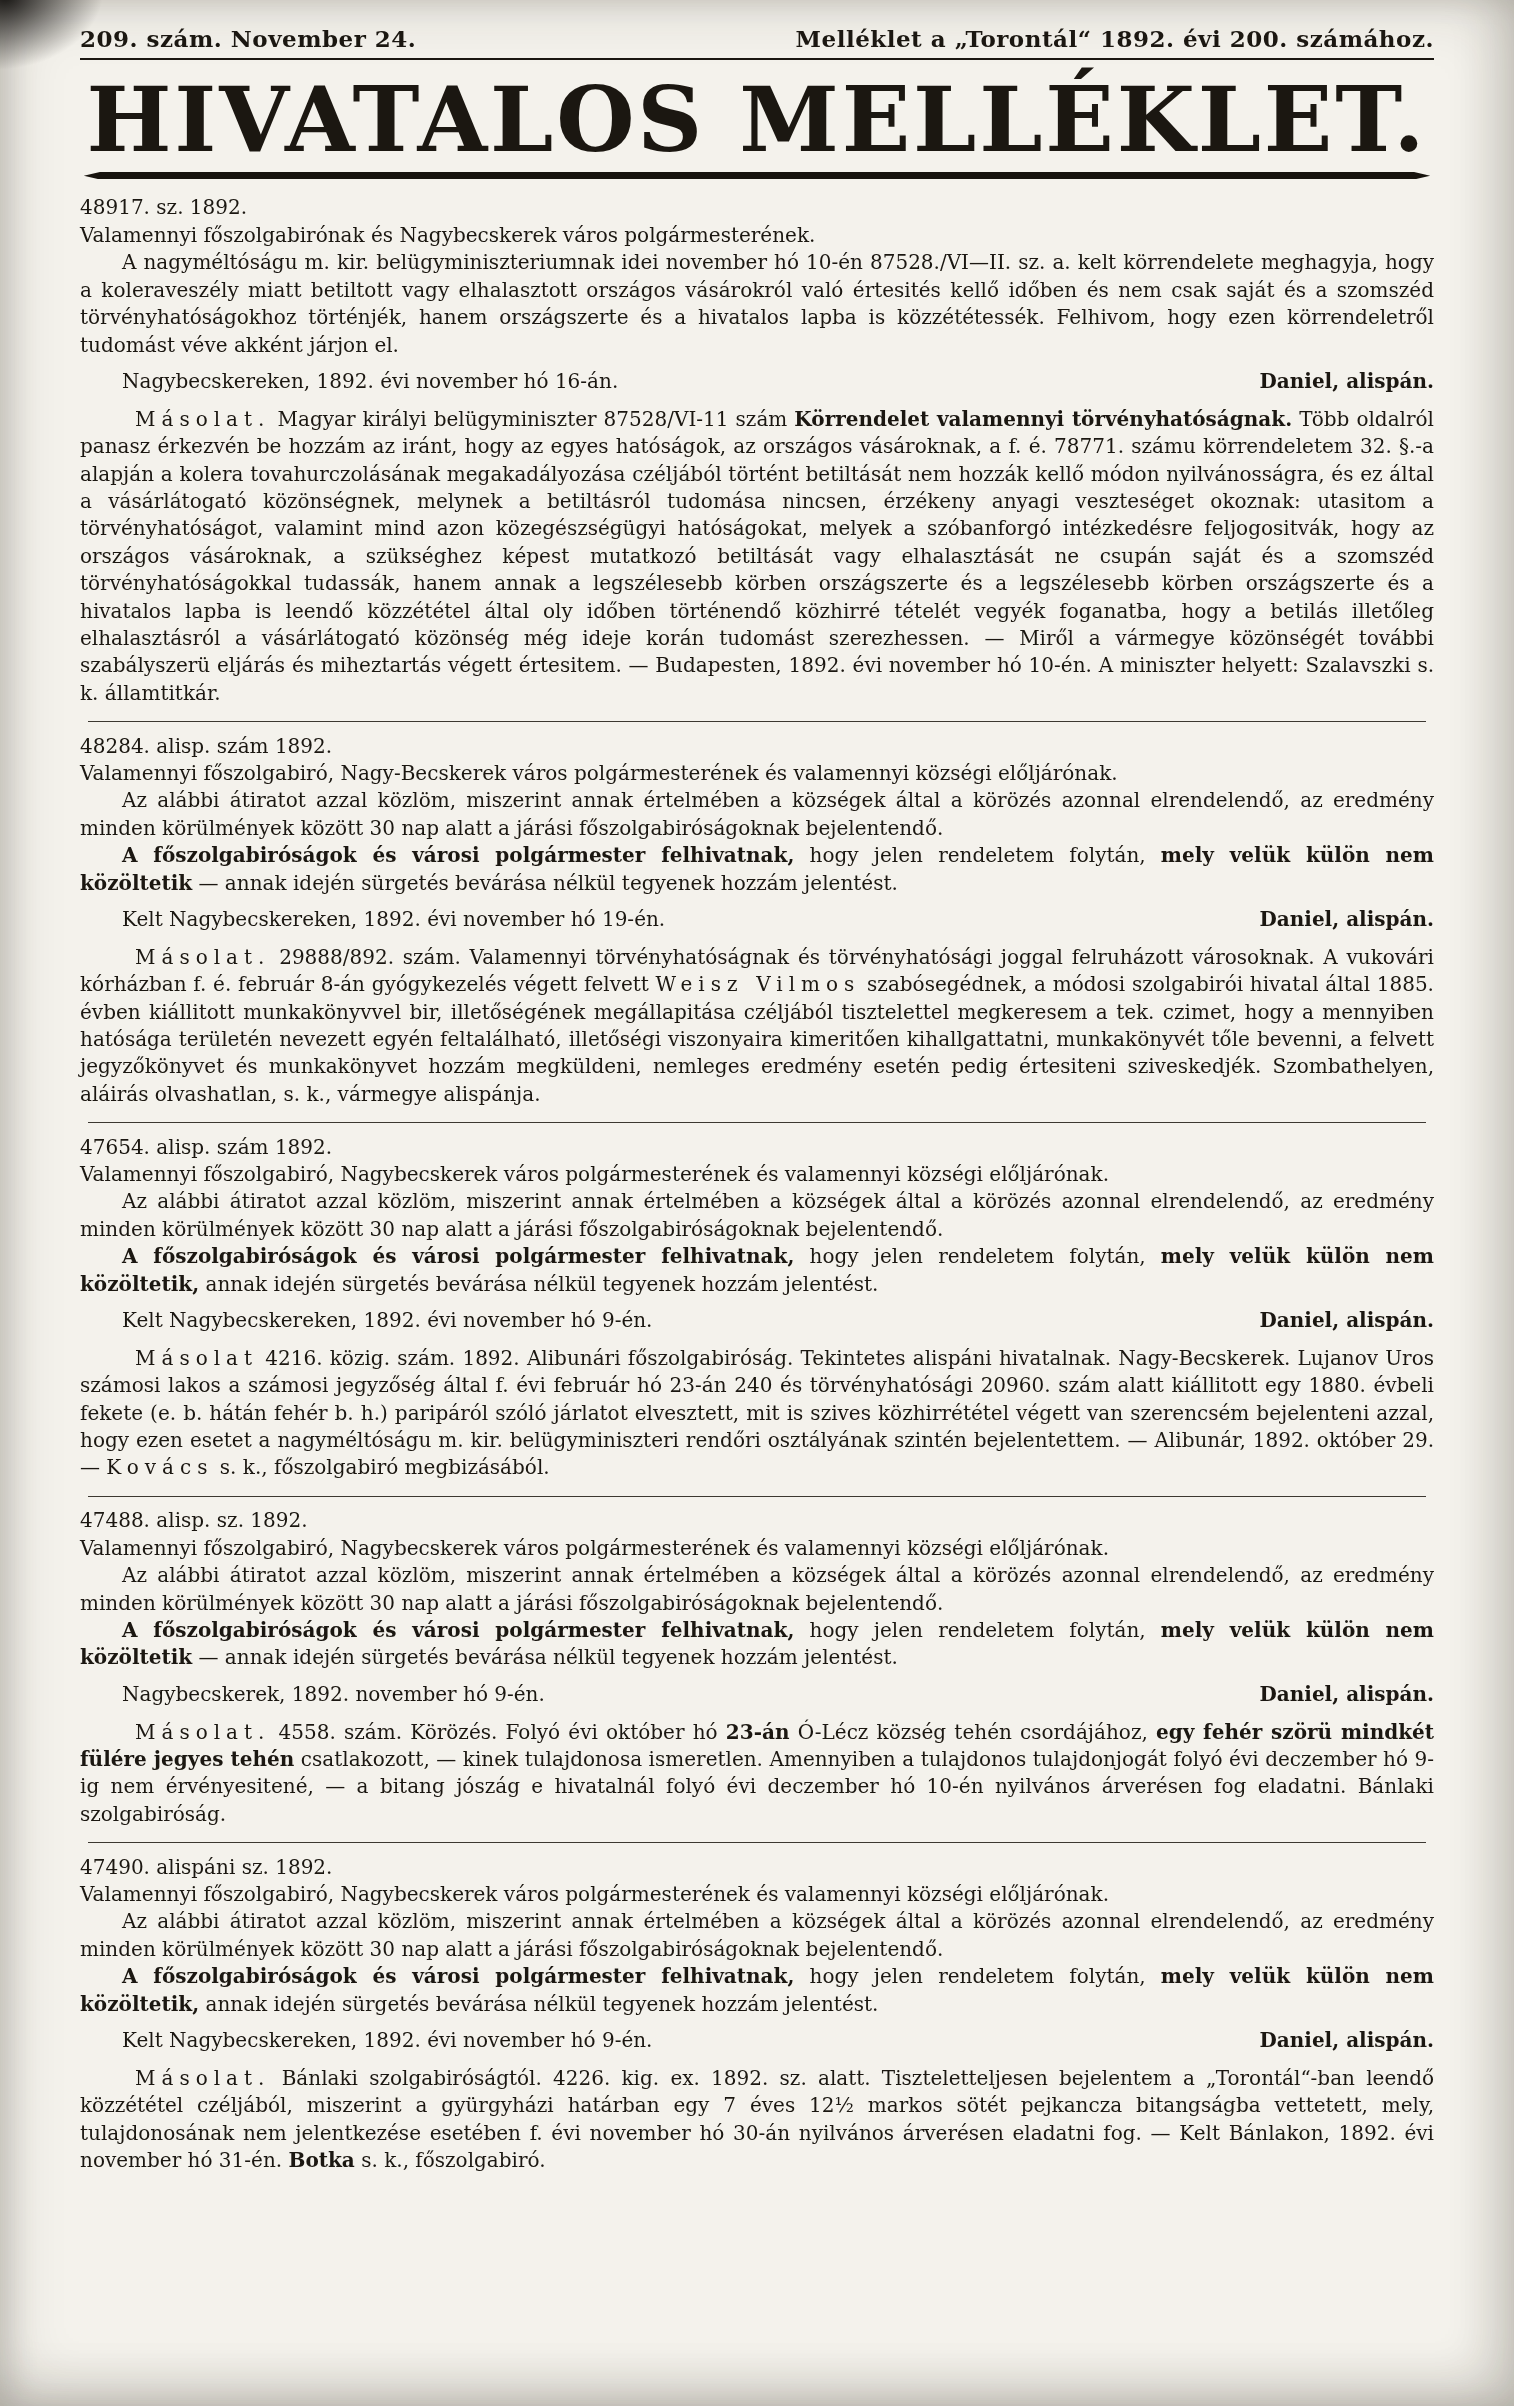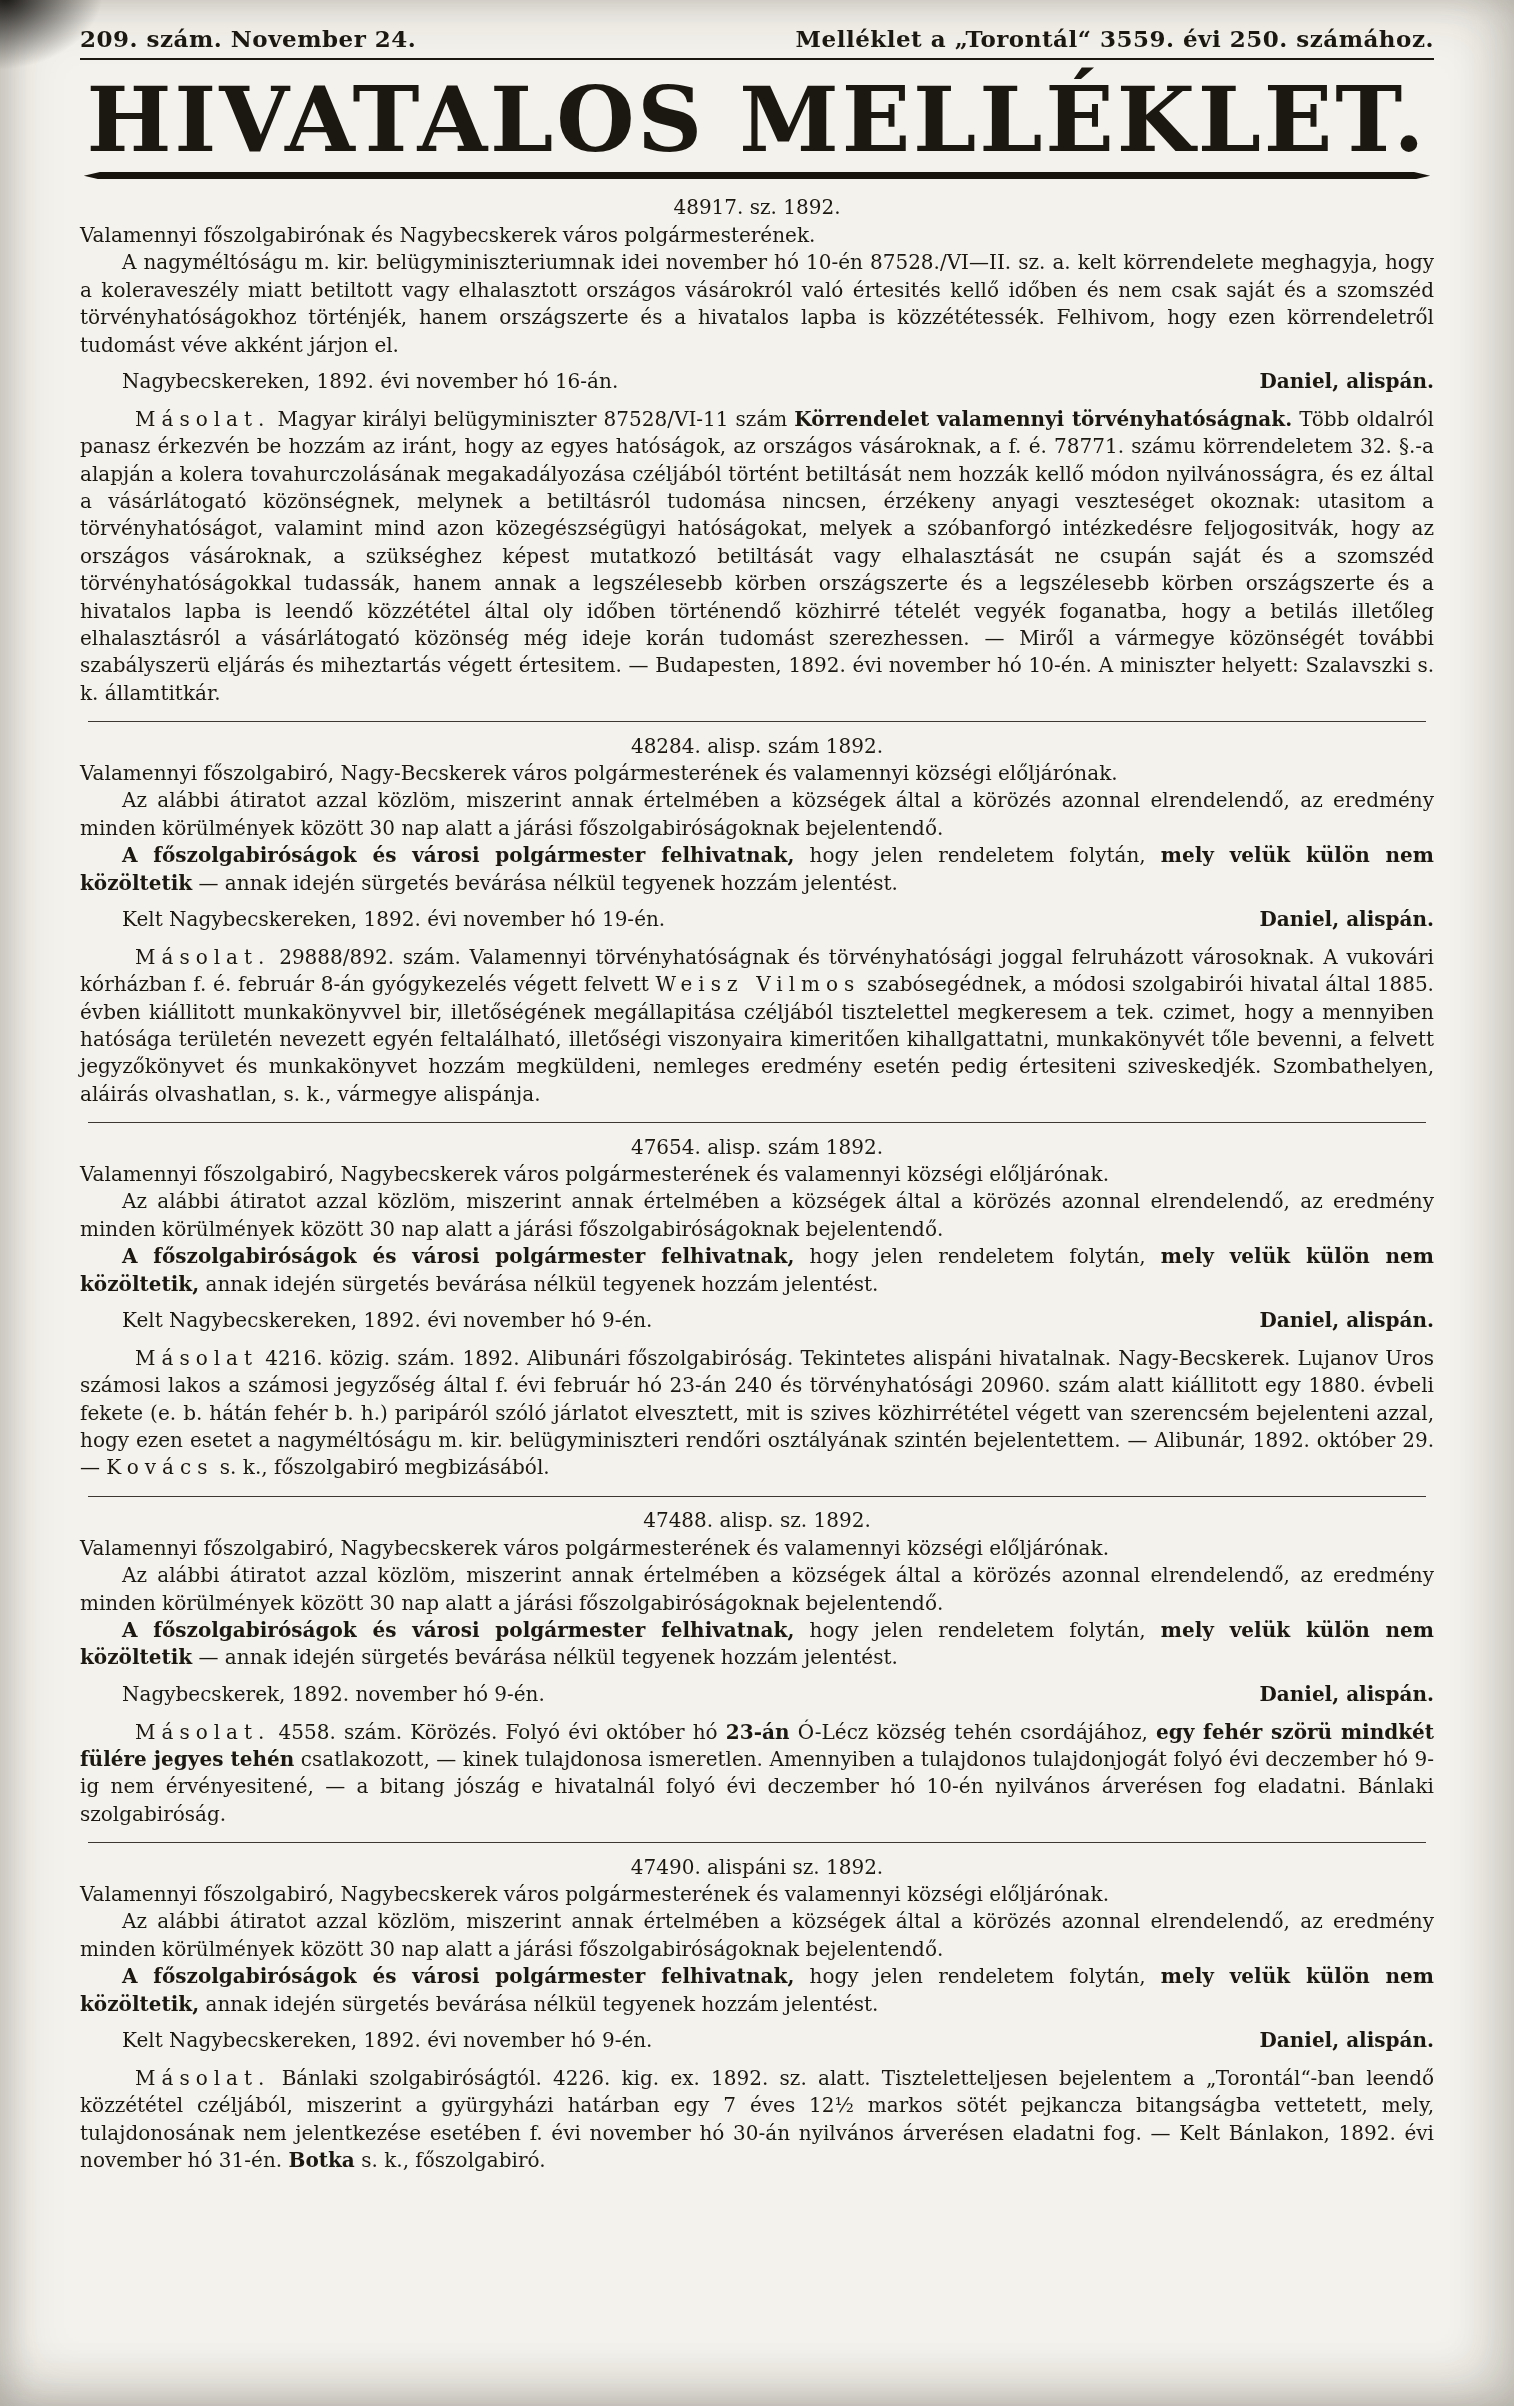--- a/index.html
+++ b/index.html
@@ -32,21 +32,21 @@
     font-size:90px; font-weight:bold; letter-spacing:2.8px;
     margin-top:9px; line-height:1.12;
   }
   .title-bar {
     height:7.6px; background:#17130d; margin:1.9px 3.8px 15px 3.8px;
     clip-path: polygon(0 50%, 1.2% 0, 98.8% 0, 100% 50%, 98.8% 100%, 1.2% 100%);
   }
   
   .doc { font-size:20px; line-height:27.4px; text-align:justify; }
   .sec { margin-top:10.4px; }
-  .sec-number { text-align:center; }
+  .sec-number { text-align:left; }
   .sec-addressee { text-indent:0; }
   .para { text-indent:42px; }
   .para.copy { text-indent:55px; }
   .run-b { font-weight:bold; }
   .run-sp { letter-spacing:0.30em; }
   .sig-row { display:flex; justify-content:space-between; margin-top:9px; }
   .sig-row .date { padding-left:42px; }
   .sig-row .sig { font-weight:bold; }
   .rule {
     border:0; border-top:1.9px solid rgba(27,23,17,0.85);
@@ -55,21 +55,21 @@
 </style>
 </head>
 <body>
 
 <div class="page">
   <div class="corner-smudge"></div>
 
   <header>
     <div class="masthead-row">
       <span>209. szám. November 24.</span>
-      <span>Melléklet a „Torontál“ 3559. évi 250. számához.</span>
+      <span>Melléklet a „Torontál“ 1892. évi 200. számához.</span>
     </div>
     <hr class="masthead-rule">
     <div class="paper-title">HIVATALOS MELLÉKLET.</div>
     <div class="title-bar"></div>
   </header>
 
   <main id="doc-body" class="doc">
       <section class="sec">
         <div class="sec-number">48917. sz. 1892.</div>
         <div class="sec-addressee">Valamennyi főszolgabirónak és Nagybecskerek város polgármesterének.</div>

